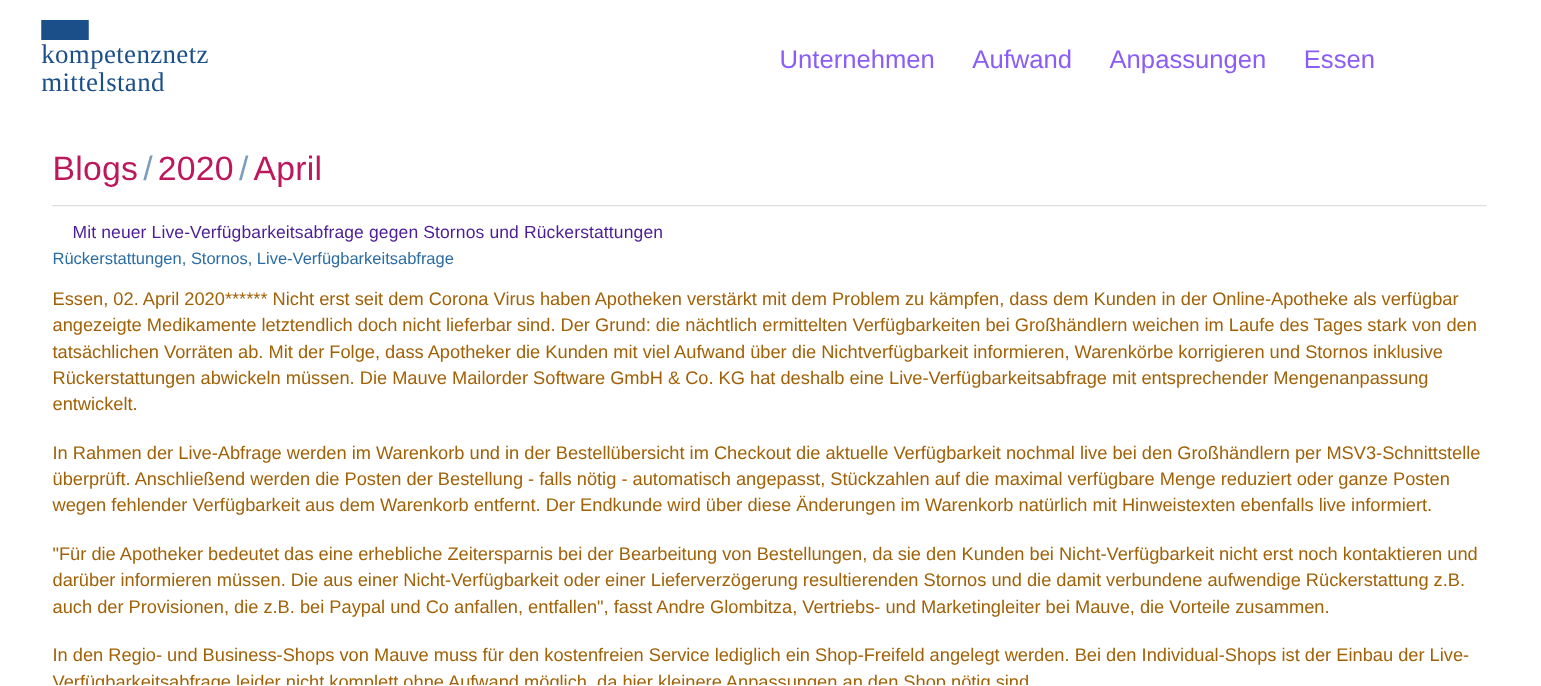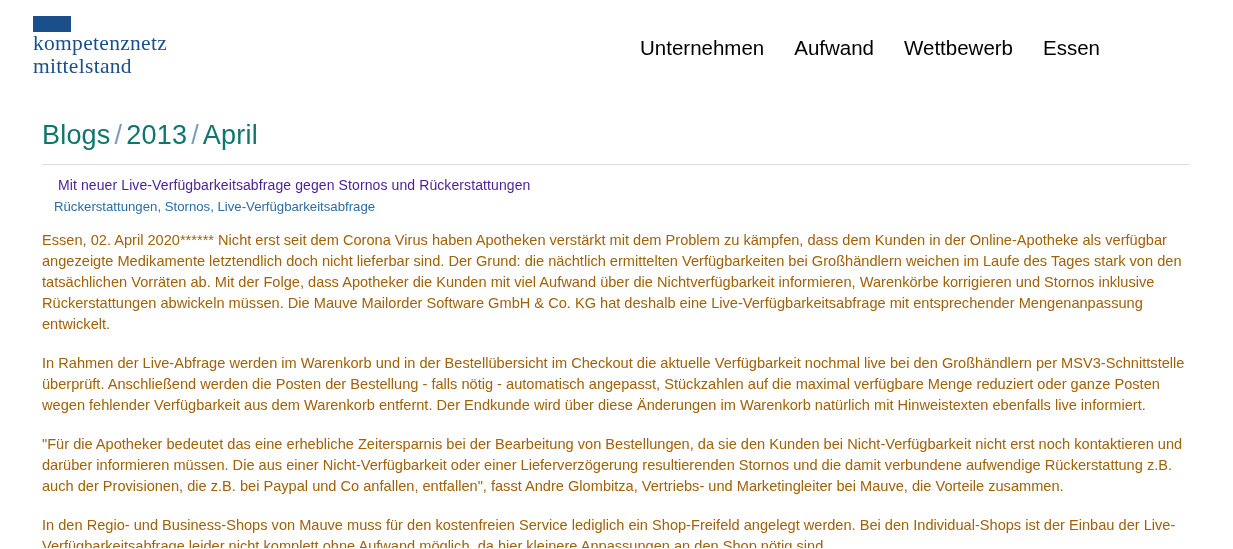--- a/index.html
+++ b/index.html
@@ -64,21 +64,21 @@
 
   .topnav {
     position: absolute;
     right: 32px;
     top: 36px;
     display: flex;
     align-items: baseline;
     gap: 30px;
   }
   .topnav a {
-    color: #000000;
+    color: #8b5cf6;
     font-size: 20.5px;
     text-decoration: none;
     white-space: nowrap;
   }
 
   
   .content {
     position: absolute;
     left: 0;
     top: 88px;
@@ -86,21 +86,21 @@
   }
   .breadcrumb {
     position: absolute;
     left: 42px;
     top: 32px;
     font-size: 27px;
     color: #1e6fb5;
     letter-spacing: 0.2px;
   }
   .breadcrumb a {
-    color: #0f766e;
+    color: #be185d;
     text-decoration: none;
   }
   .breadcrumb .sep {
     color: #7a9dbd;
     padding: 0 4px;
   }
 
   .article {
     position: absolute;
     left: 42px;
@@ -116,21 +116,21 @@
   .article-title {
     font-size: 14px;
     font-weight: normal;
     color: #4c1d95;
     margin: 0 0 6px 16px;
     letter-spacing: 0.1px;
   }
   .tags {
     font-size: 13.2px;
     color: #2b6ca3;
-    margin: 0 0 16px 12px;
+    margin: 0 0 16px 0;
   }
   .tags a {
     color: #2b6ca3;
     text-decoration: none;
   }
 
   .body-text p {
     font-size: 14.6px;
     line-height: 21px;
     color: #a16207;
@@ -159,30 +159,30 @@
       <div class="logo-bar"></div>
       <div class="logo-text">
         <span class="l1">kompetenznetz</span>
         <span class="l2">mittelstand</span>
       </div>
     </div>
 
     <nav class="topnav">
       <a href="#">Unternehmen</a>
       <a href="#">Aufwand</a>
-      <a href="#">Wettbewerb</a>
+      <a href="#">Anpassungen</a>
       <a href="#">Essen</a>
     </nav>
 
   </div>
 
   <div class="content">
 
     <div class="breadcrumb">
-      <a href="#">Blogs</a><span class="sep">/</span><a href="#">2013</a><span class="sep">/</span><a href="#">April</a>
+      <a href="#">Blogs</a><span class="sep">/</span><a href="#">2020</a><span class="sep">/</span><a href="#">April</a>
     </div>
 
     <div class="article">
 
       <div class="rule"></div>
 
       <h1 class="article-title">Mit neuer Live-Verfügbarkeitsabfrage gegen Stornos und Rückerstattungen</h1>
 
       <div class="tags">
         <a href="#">Rückerstattungen</a><span>, </span><a href="#">Stornos</a><span>, </span><a href="#">Live-Verfügbarkeitsabfrage</a>

